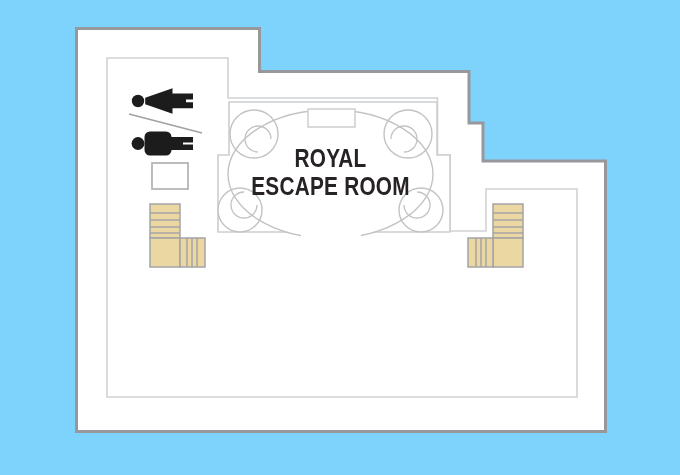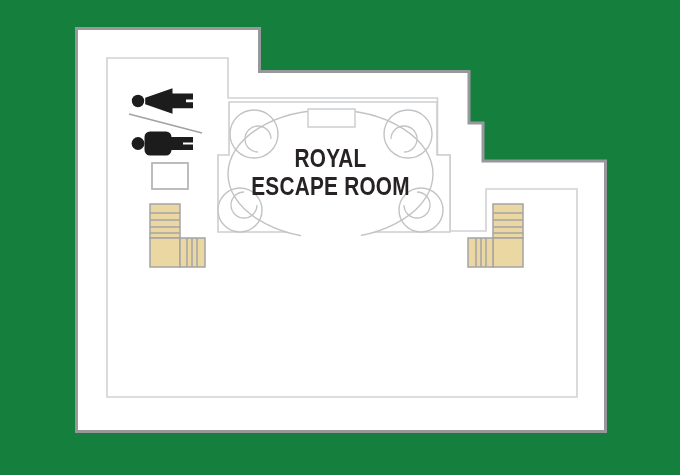--- a/index.html
+++ b/index.html
@@ -1,16 +1,16 @@
 <!DOCTYPE html>
 <html><head>
 <meta charset="utf-8">
 <style>
   html,body{margin:0;padding:0;background:#ffffff;}
-  .stage{position:relative;width:680px;height:475px;background:#15803d;overflow:hidden;
+  .stage{position:relative;width:680px;height:475px;background:#7dd3fc;overflow:hidden;
          font-family:"Liberation Sans",sans-serif;}
   .plan-svg{position:absolute;left:0;top:0;}
   .room-label{position:absolute;left:210px;top:144px;width:241px;text-align:center;
               color:#272324;font-weight:bold;font-size:26px;line-height:28px;
               letter-spacing:.3px;transform:scaleX(.8);transform-origin:50% 50%;
               white-space:nowrap;}
 </style>
 </head>
 <body>
 

